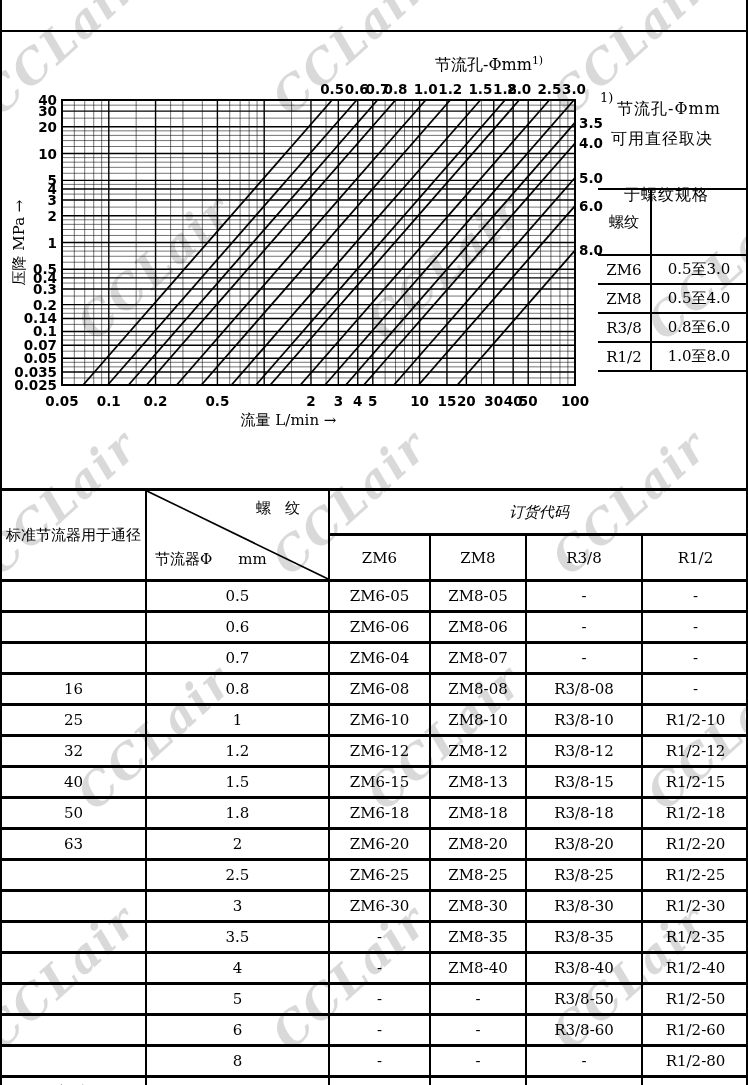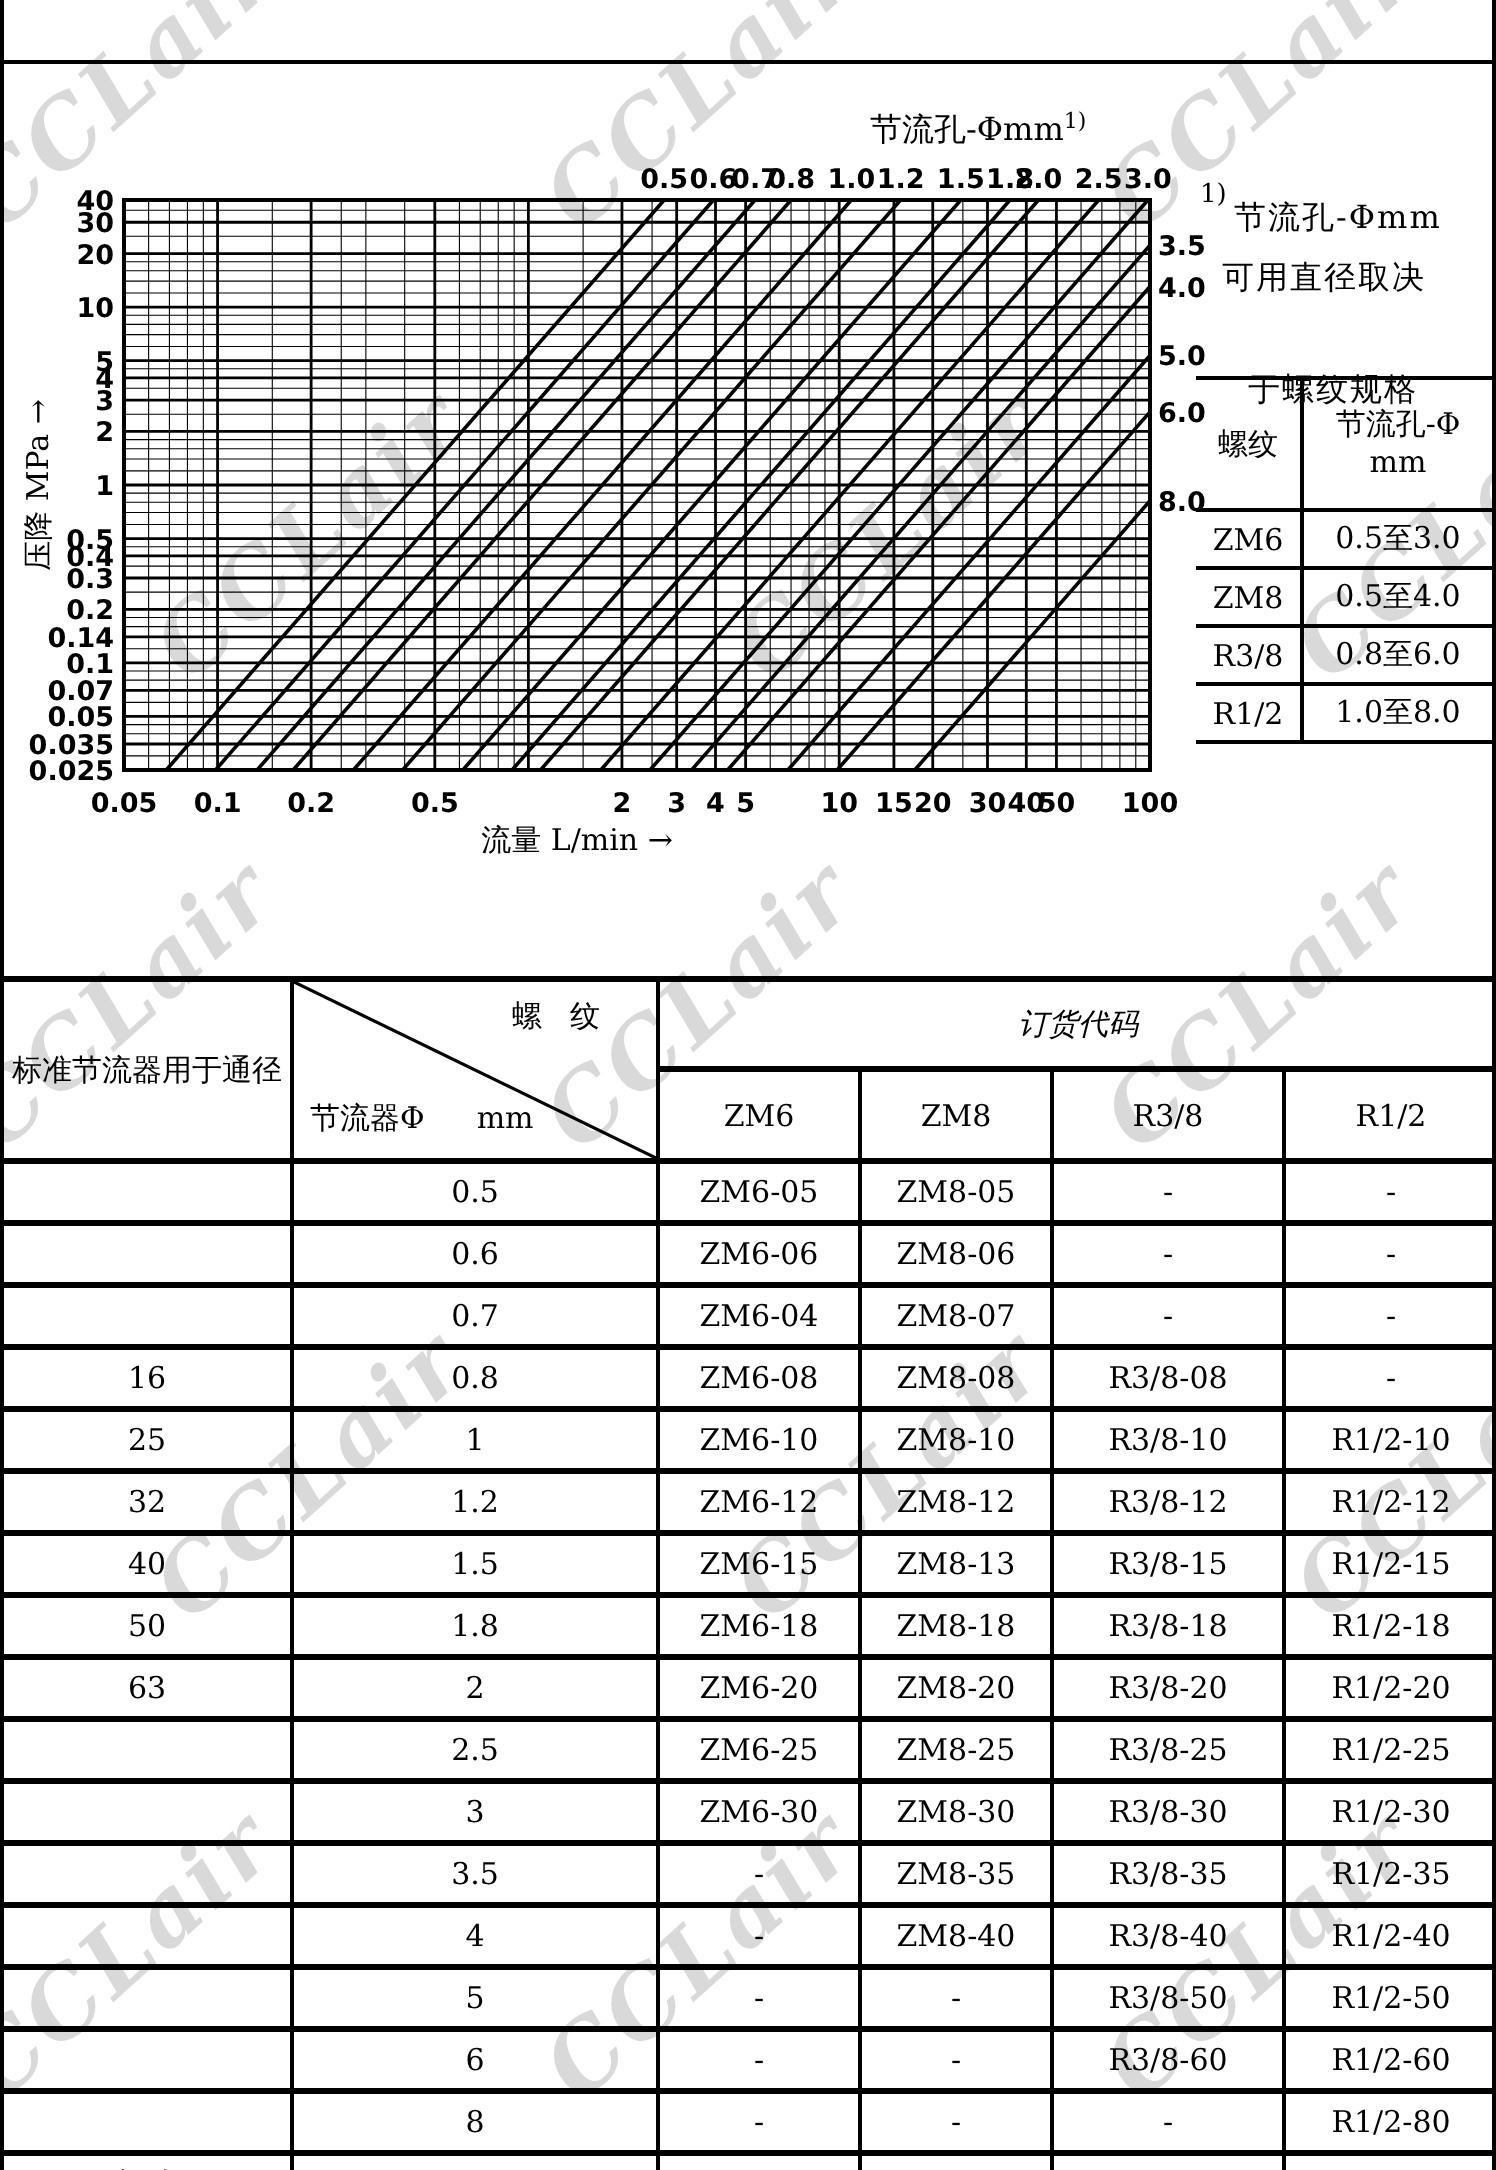--- a/index.html
+++ b/index.html
@@ -266,24 +266,20 @@
     </svg>
 
   <div id="note-marker" style="left:600px;top:90px;">1)</div>
   <div class="note-line" style="left:617px;top:101px;">节流孔-Φmm</div>
   <div class="note-line" style="left:611px;top:131px;">可用直径取决</div>
   <div class="note-line" style="left:624px;top:160px;margin-top:27px;">于螺纹规格</div>
 
   <div id="mini-table">
     <div class="mt-row head">
       <div class="mt-c1">螺纹</div>
-      <div class="mt-c2">
-        <span>节流孔-Φ</span><br>
-        <span>mm</span>
-      </div>
     </div>
     <div class="mt-row body">
       <div class="mt-c1">ZM6</div>
       <div class="mt-c2">0.5至3.0</div>
     </div>
     <div class="mt-row body">
       <div class="mt-c1">ZM8</div>
       <div class="mt-c2">0.5至4.0</div>
     </div>
     <div class="mt-row body">

